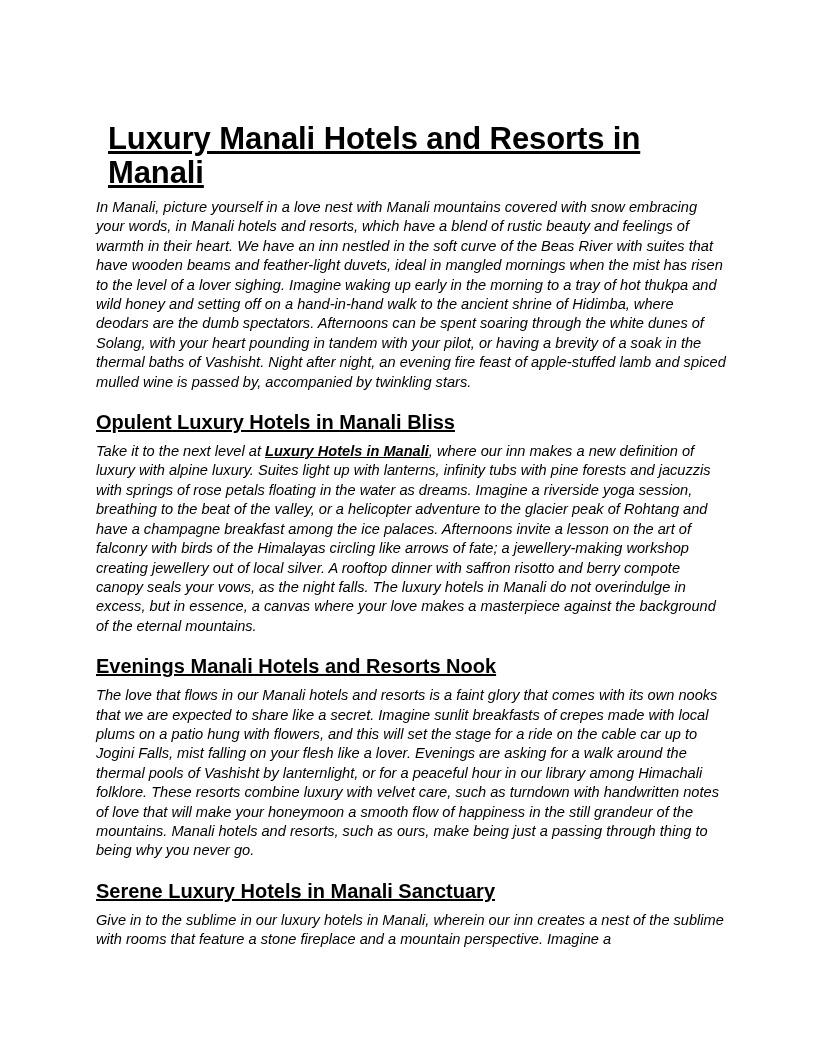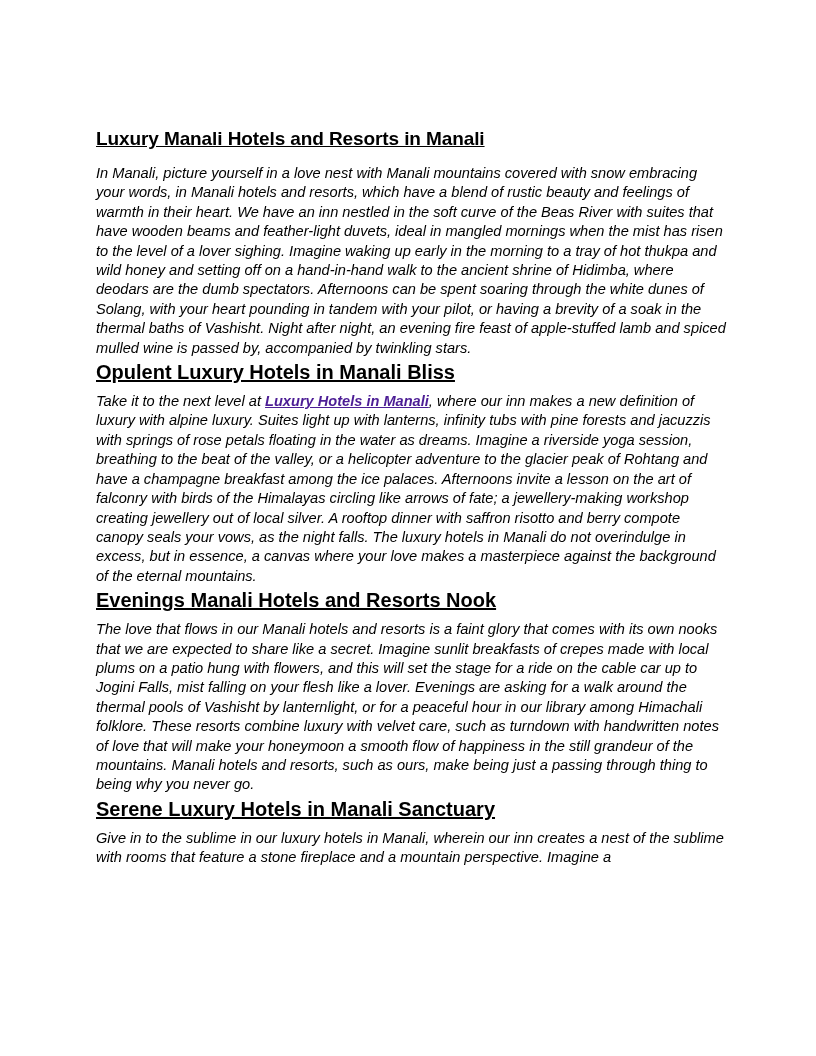--- a/index.html
+++ b/index.html
@@ -1,22 +1,22 @@
 <!DOCTYPE html>
 <html><head>
 <meta charset="utf-8">
 <style>
   html, body { margin: 0; padding: 0; background: #ffffff; }
   body { width: 816px; height: 1056px; overflow: hidden; position: relative; }
   .page { position: absolute; left: 96px; top: 122px; width: 630px; font-family: "Liberation Sans", sans-serif; color: #000; }
-  h1 { font-size: 19px; font-weight: bold; text-decoration: underline; margin: 0 0 8px 0; line-height: 34px; letter-spacing: -0.1px; }
+  h1 { font-size: 31px; font-weight: bold; text-decoration: underline; margin: 0 0 8px 12px; line-height: 34px; letter-spacing: -0.1px; }
   h2 { font-size: 20px; font-weight: bold; text-decoration: underline; margin: 0 0 6px 0; line-height: 28px; }
   p { font-size: 14.6px; line-height: 19.4px; margin: 0; font-style: italic; }
-  .sec { margin-top: 0; }
-  a { color: #4c1d95; font-weight: bold; text-decoration: underline; }
+  .sec { margin-top: 16px; }
+  a { color: #000000; font-weight: bold; text-decoration: underline; }
 </style>
 </head>
 <body>
 
 <div class="page">
   <h1>Luxury Manali Hotels and Resorts in Manali</h1>
   <p>In Manali, picture yourself in a love nest with Manali mountains covered with snow embracing your words, in Manali hotels and resorts, which have a blend of rustic beauty and feelings of warmth in their heart. We have an inn nestled in the soft curve of the Beas River with suites that have wooden beams and feather-light duvets, ideal in mangled mornings when the mist has risen to the level of a lover sighing. Imagine waking up early in the morning to a tray of hot thukpa and wild honey and setting off on a hand-in-hand walk to the ancient shrine of Hidimba, where deodars are the dumb spectators. Afternoons can be spent soaring through the white dunes of Solang, with your heart pounding in tandem with your pilot, or having a brevity of a soak in the thermal baths of Vashisht. Night after night, an evening fire feast of apple-stuffed lamb and spiced mulled wine is passed by, accompanied by twinkling stars.</p>
 
   <div class="sec">
     <h2>Opulent Luxury Hotels in Manali Bliss</h2>

